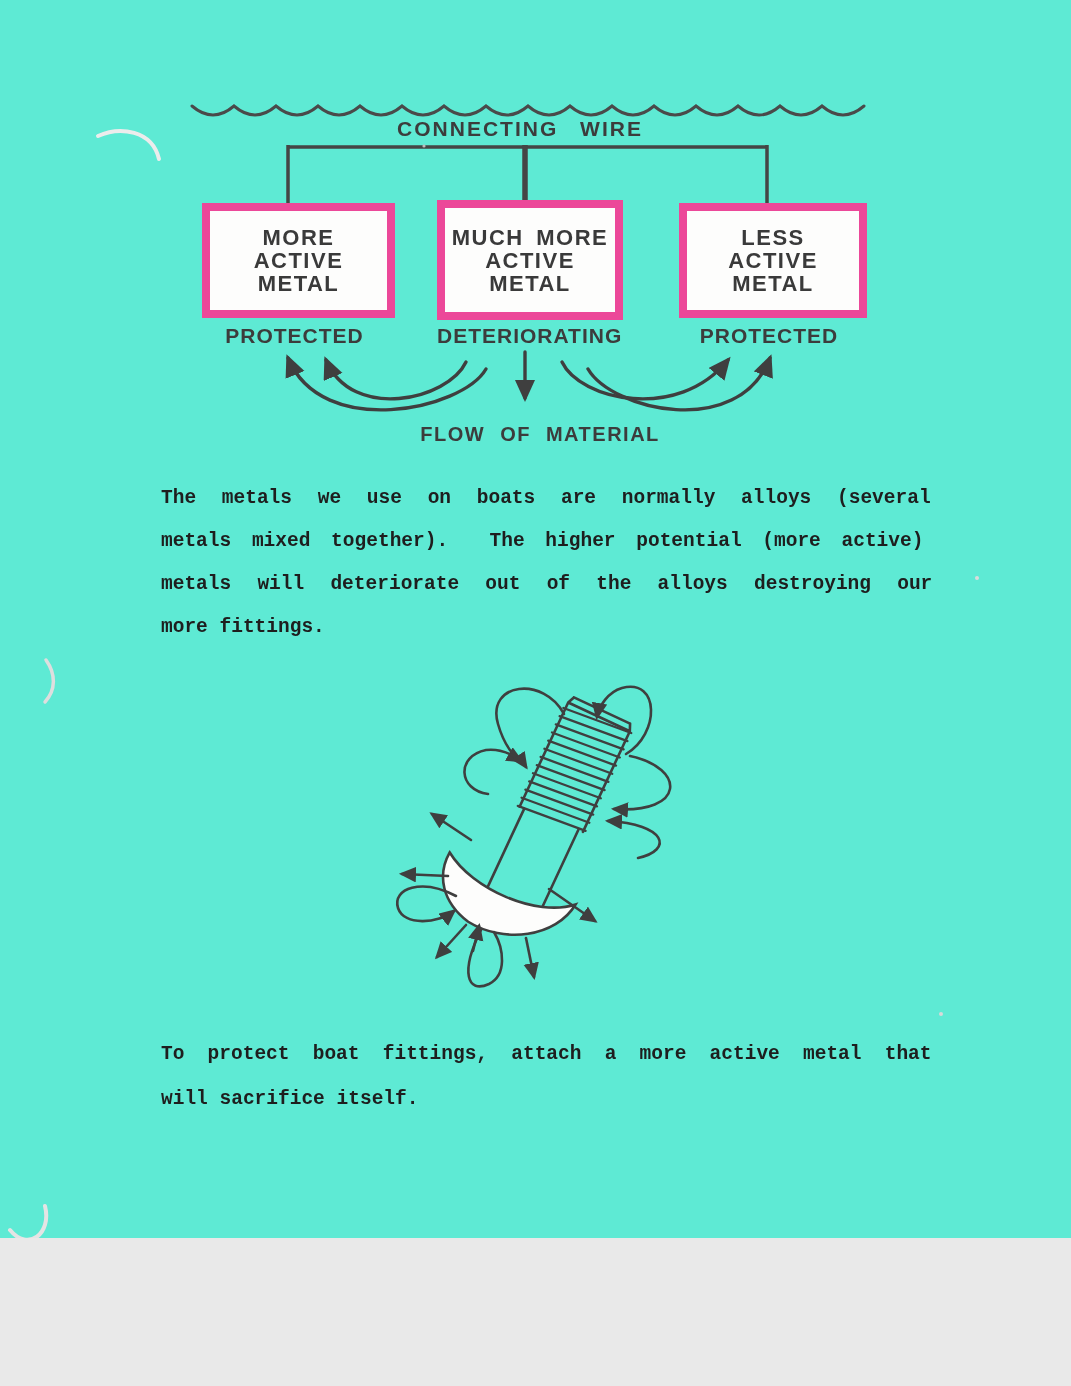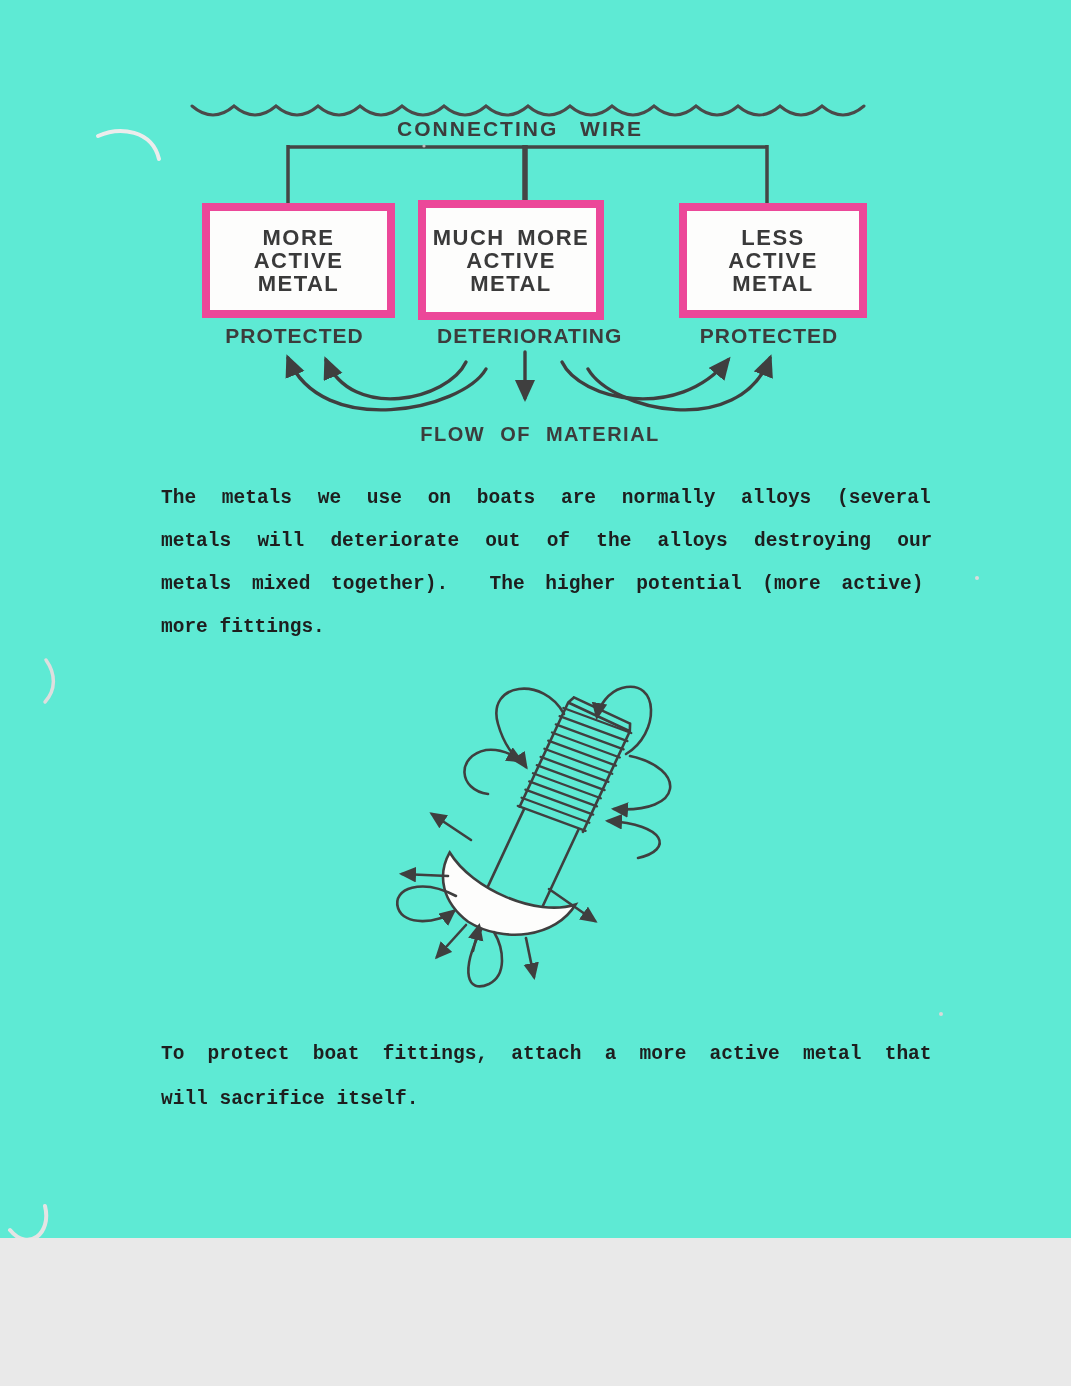--- a/index.html
+++ b/index.html
@@ -33,21 +33,21 @@
     border:8px solid #ec4899;
     background:#fdfdfc;
     display:flex;flex-direction:column;
     align-items:center;justify-content:center;
     font-weight:bold;color:#3a3a3a;
     font-size:22px;line-height:23px;
     letter-spacing:1.5px;word-spacing:5px;
     text-align:center;
   }
   #box-0{left:202px;top:203px;width:177px;height:99px;}
-  #box-1{left:418px;top:200px;width:170px;height:104px;}
+  #box-1{left:437px;top:200px;width:170px;height:104px;}
   #box-2{left:679px;top:203px;width:172px;height:99px;text-align:right;}
 
   .status-label{
     position:absolute;top:324px;
     font-weight:bold;color:#3c3c3c;
     font-size:21px;letter-spacing:1px;
     text-align:center;
   }
   #status-0{left:202px;width:185px;}
   #status-1{left:437px;width:178px;text-align:center;}
@@ -177,22 +177,22 @@
   </div>
 
   <div id="status-0" class="status-label">PROTECTED</div>
   <div id="status-1" class="status-label">DETERIORATING</div>
   <div id="status-2" class="status-label">PROTECTED</div>
 
   <div id="flow-label" class="diag-label">FLOW OF MATERIAL</div>
 
   <div id="paragraph-1" class="para">
     <div class="mono-line ws-a">The metals we use on boats are normally alloys (several</div>
+    <div class="mono-line ws-b">metals mixed together).  The higher potential (more active)</div>
     <div class="mono-line ws-c">metals will deteriorate out of the alloys destroying our</div>
-    <div class="mono-line ws-b">metals mixed together).  The higher potential (more active)</div>
     <div class="mono-line">more fittings.</div>
   </div>
 
   <div id="paragraph-2" class="para">
     <div class="mono-line ws-d">To protect boat fittings, attach a more active metal that</div>
     <div class="mono-line">will sacrifice itself.</div>
   </div>
 
   <div id="page-number">7</div>
 

